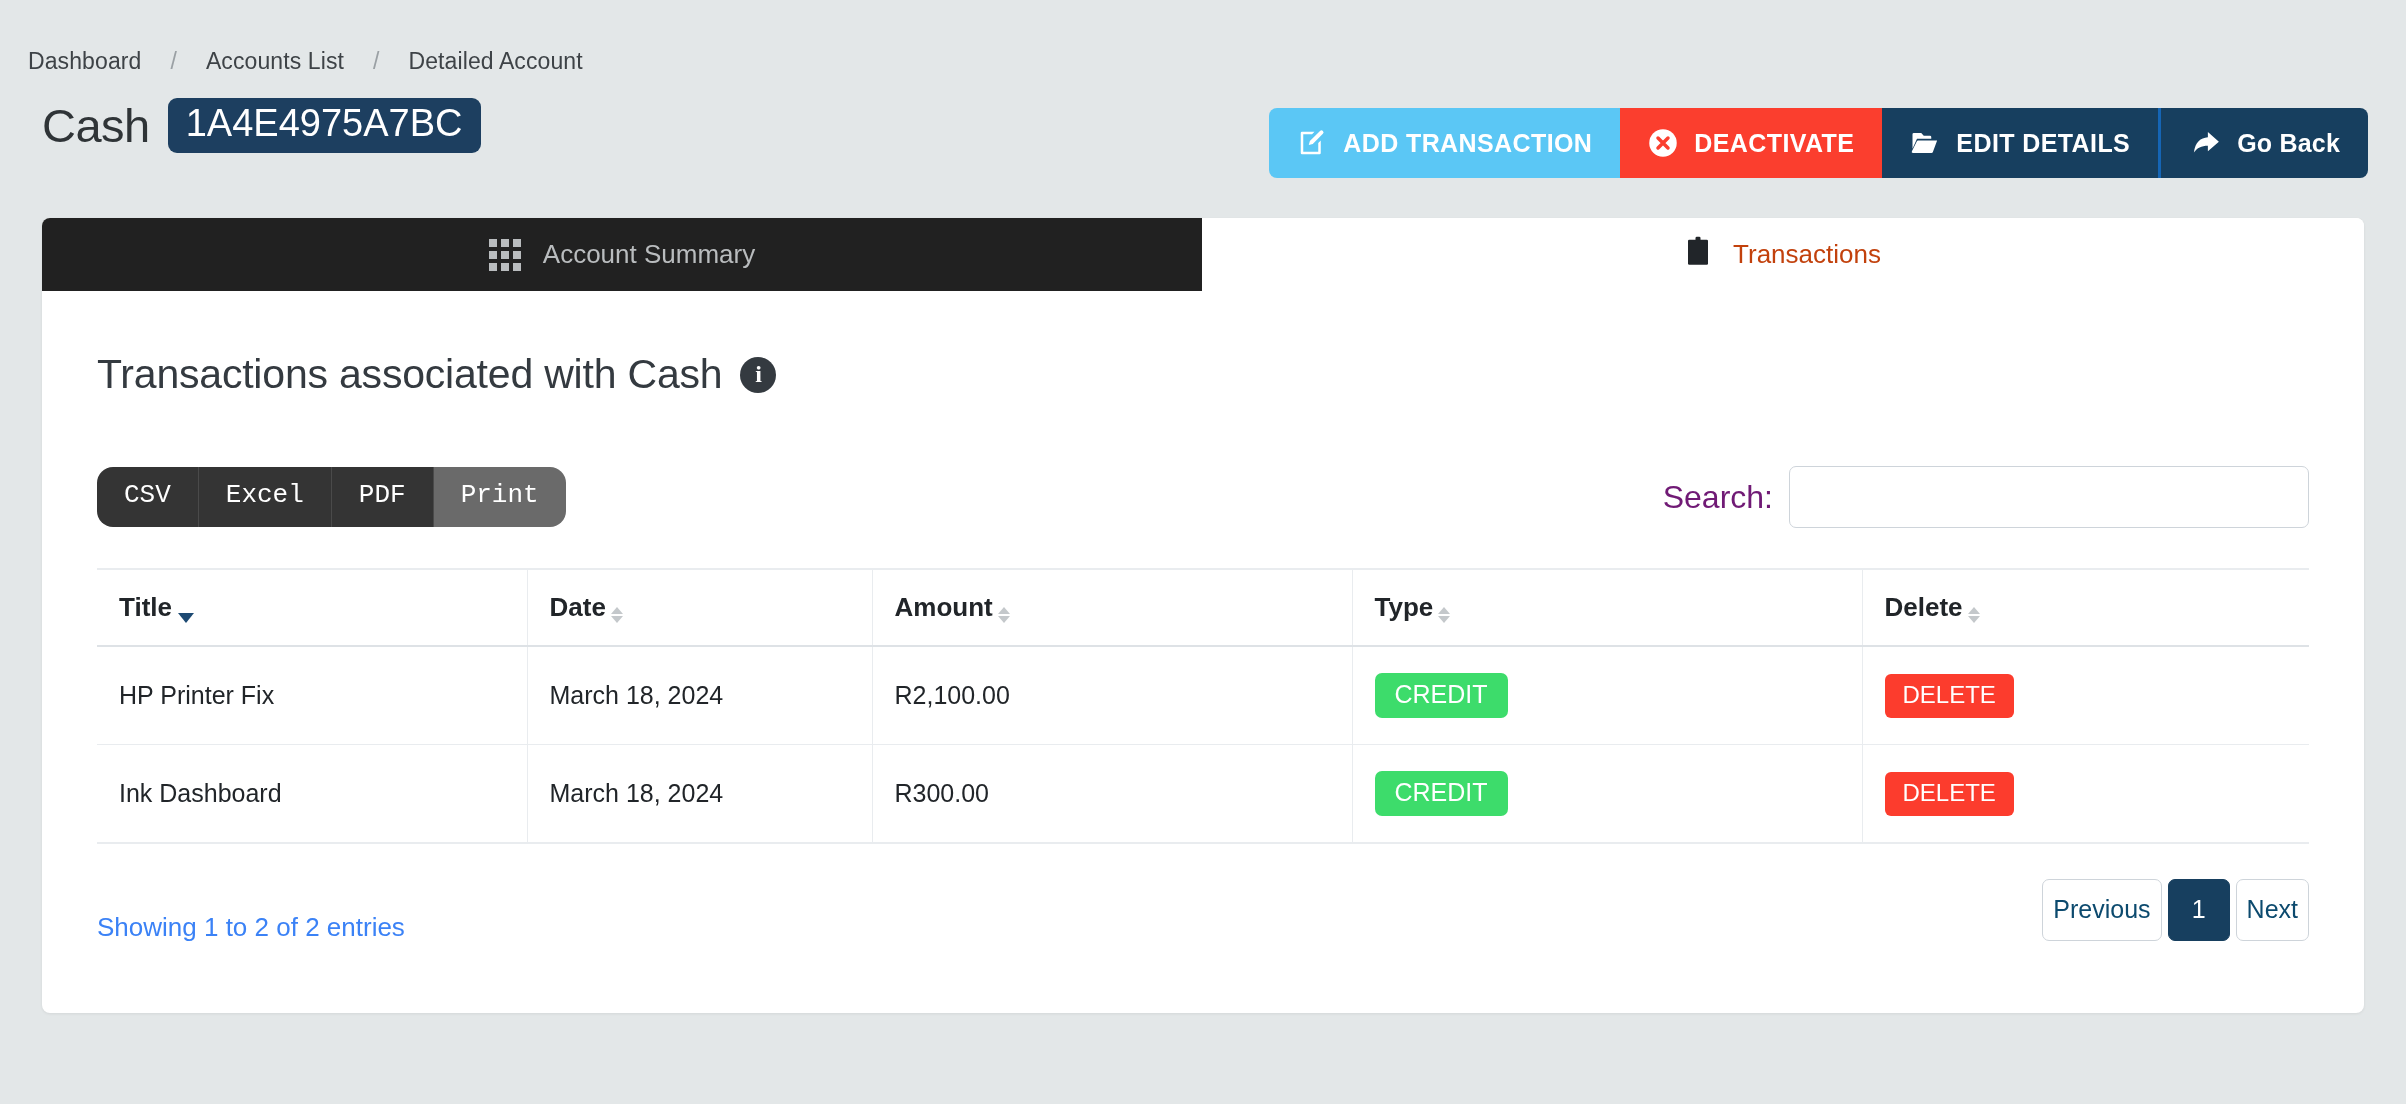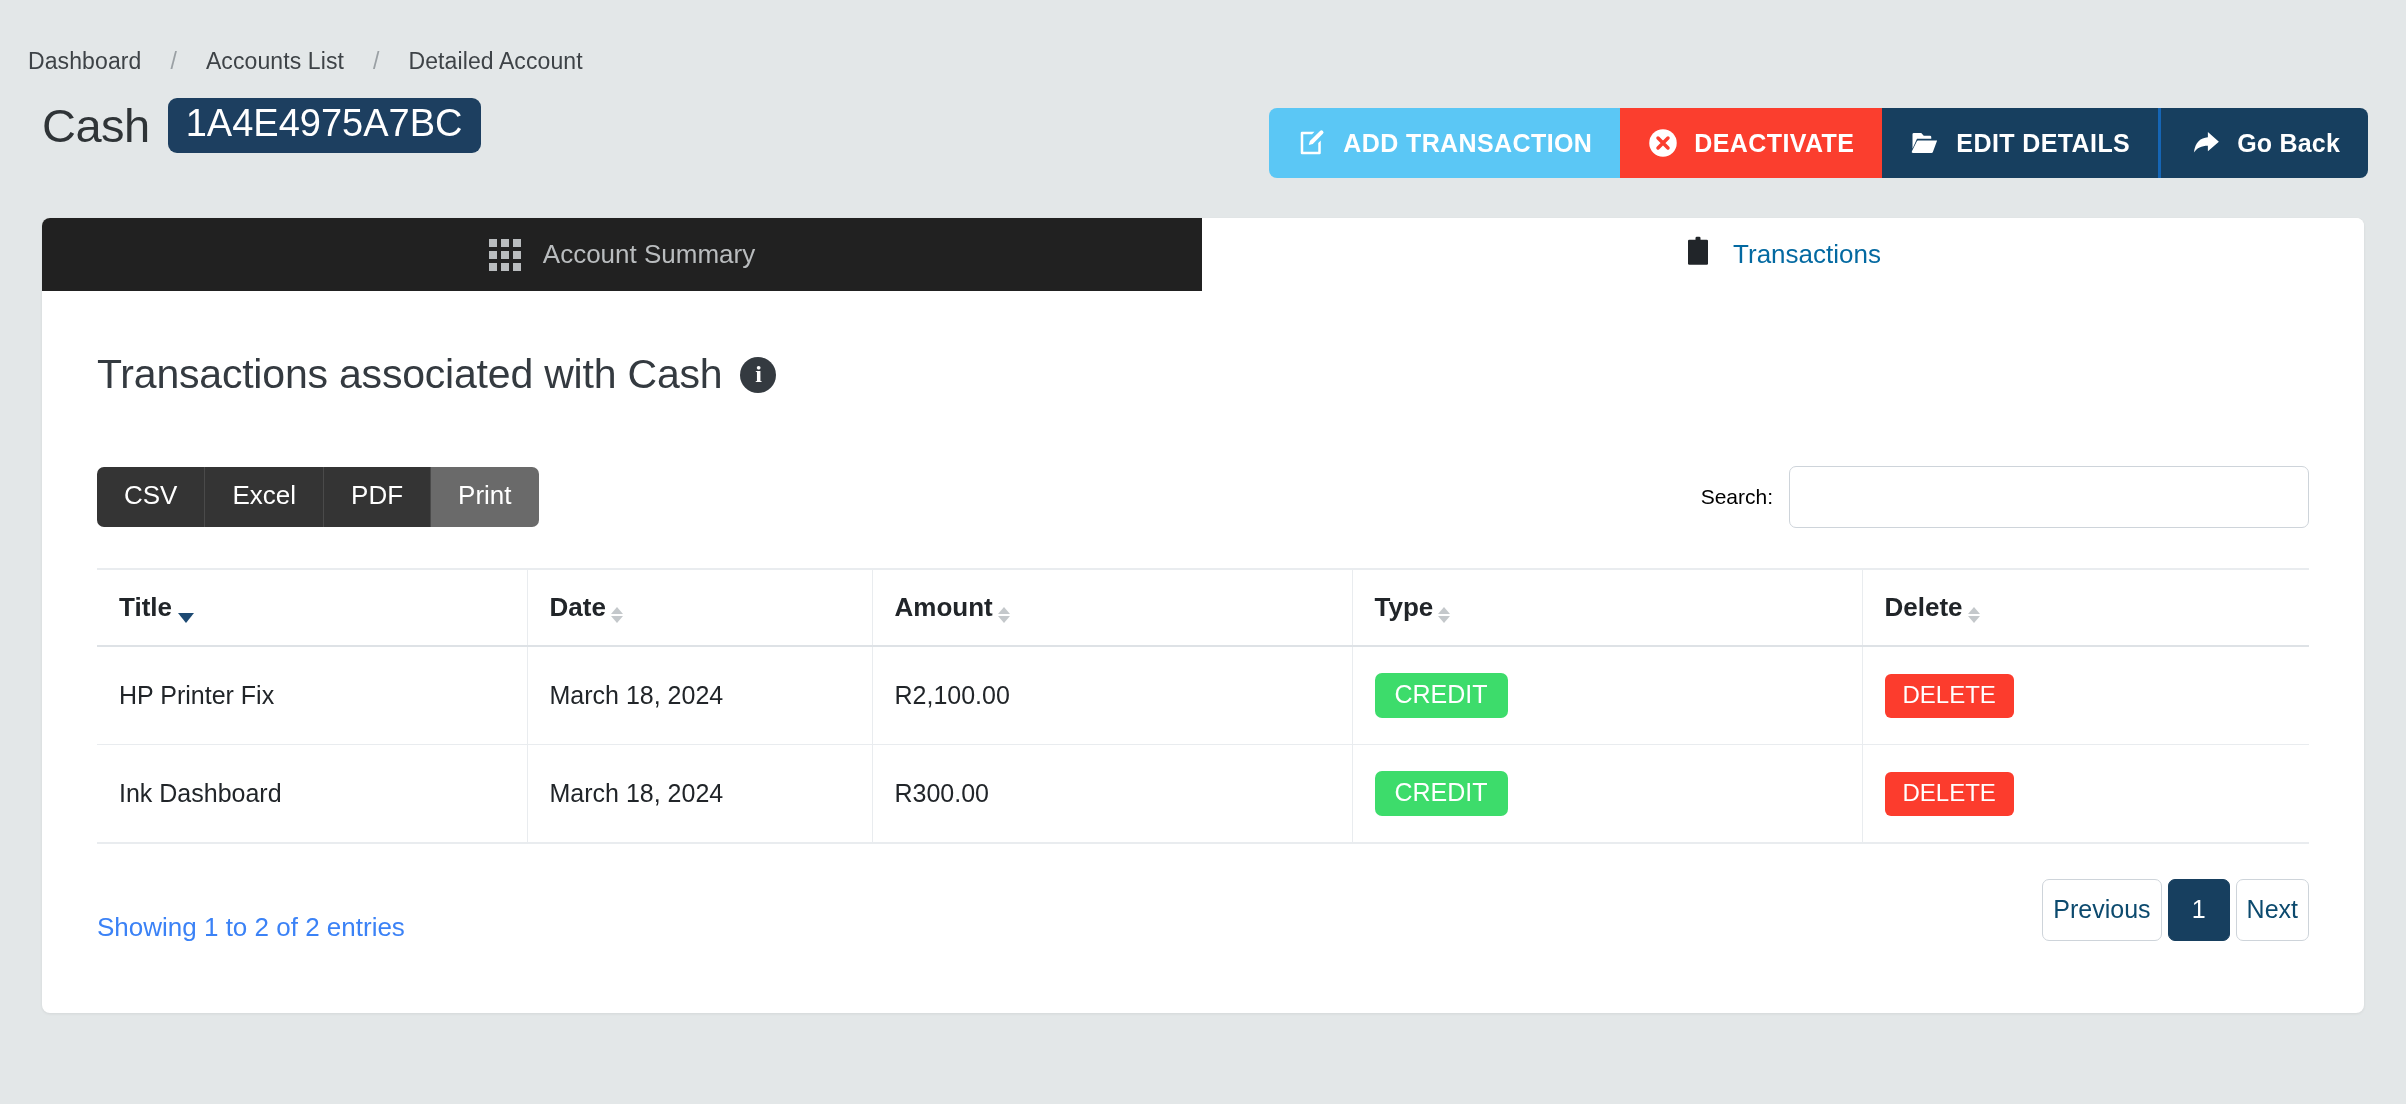--- a/index.html
+++ b/index.html
@@ -67,21 +67,21 @@
     overflow: hidden;
   }
 
   
   .tabs { display: flex; height: 73px; }
   .tab {
     display: flex; align-items: center; justify-content: center;
     gap: 22px; font-size: 26px; cursor: pointer; user-select: none;
   }
   .tab-summary { width: 1160px; background: #212121; color: #b9bcbe; }
-  .tab-transactions { width: 1162px; background: #ffffff; color: #0369a1; }
+  .tab-transactions { width: 1162px; background: #ffffff; color: #c2410c; }
 
   .grid-icon { display: grid; grid-template-columns: repeat(3, 8px); grid-gap: 4px; }
   .grid-icon i { display: block; width: 8px; height: 8px; background: #b9bcbe; }
 
   
   .card-body { padding: 0 55px; position: relative; }
 
   .section-title {
     display: flex; align-items: center; gap: 18px;
     font-size: 41px; color: #343a40; font-weight: 400;
@@ -92,32 +92,32 @@
     background: #343a40; color: #ffffff;
     display: flex; align-items: center; justify-content: center;
     font-size: 24px; font-weight: 700; font-family: "Liberation Serif", serif;
   }
 
   
   .toolbar {
     display: flex; align-items: center; justify-content: space-between;
     margin-top: 68px;
   }
-  .export-group { display: flex; border-radius: 7px; overflow: hidden; }
+  .export-group { display: flex; border-radius: 16px; overflow: hidden; font-family: Liberation Mono, monospace; }
   .export-btn {
     background: #343434; color: #ffffff;
     font-size: 26px; padding: 13px 27px 15px 27px;
     cursor: pointer; border-right: 1px solid #4a4a4a;
     line-height: 1.2;
   }
   .export-btn:last-child { border-right: 0; }
   .export-btn.active { background: #6a6a6a; }
 
   .search-wrap { display: flex; align-items: center; gap: 16px; }
-  .search-label { font-size: 21px; color: #000000; }
+  .search-label { font-size: 32px; color: #701a75; }
   .search-input {
     width: 520px; height: 62px;
     border: 1px solid #ced4da; border-radius: 7px;
     font-size: 25px; padding: 0 16px;
     font-family: "Liberation Sans", sans-serif;
     outline: none; background: #ffffff; color: #343a40;
   }
 
   
   table.dt { width: 100%; border-collapse: collapse; margin-top: 40px; }

